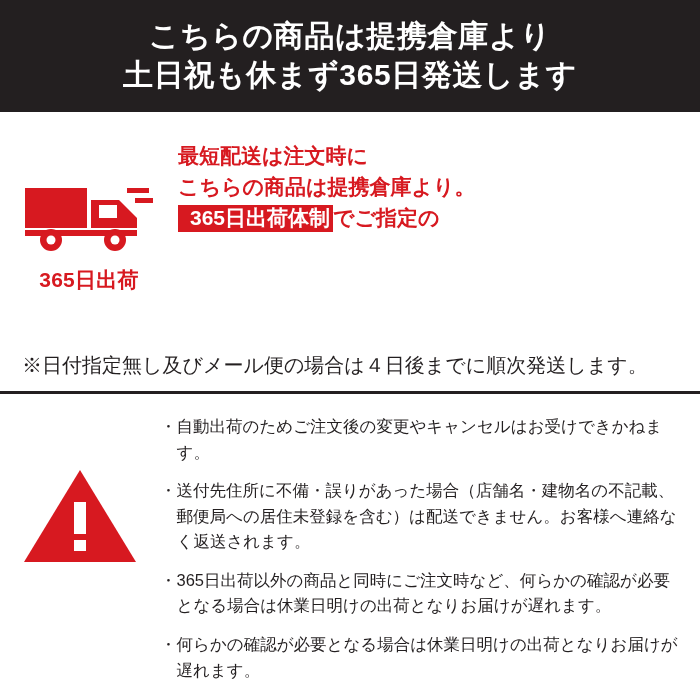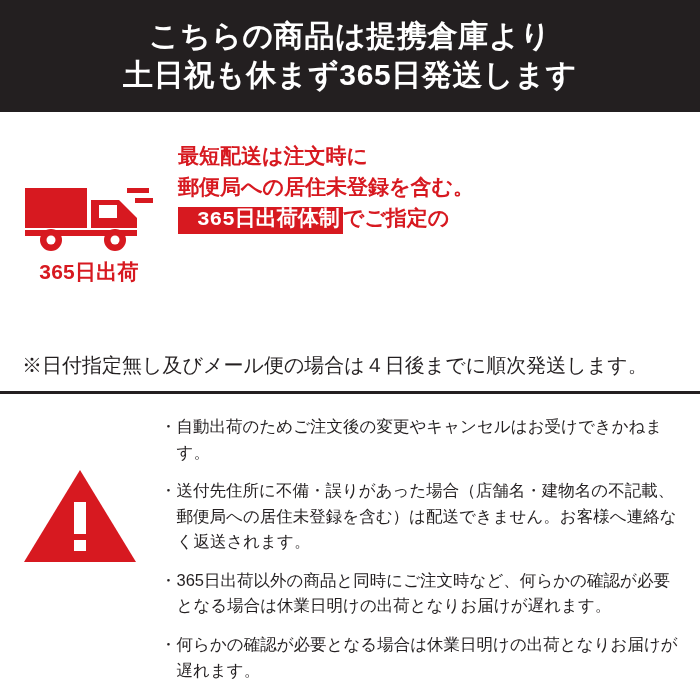--- a/index.html
+++ b/index.html
@@ -68,41 +68,41 @@
     padding-top: 52px;
     box-sizing: border-box;
   }
   .truck-svg {
     display: block;
   }
   .truck-label {
     color: #d71920;
     font-size: 21px;
     font-weight: bold;
+    margin-top: 8px;
     letter-spacing: 0.01em;
     white-space: nowrap;
   }
   .delivery-text {
     flex: 1 1 auto;
     padding-right: 14px;
     padding-top: 18px;
     box-sizing: border-box;
   }
   .d-line {
     color: #d71920;
     font-size: 21px;
     font-weight: bold;
     line-height: 1.48;
     white-space: nowrap;
   }
   .d-line .hl {
     background: #d71920;
     color: #ffffff;
-    padding: 1px 3px 3px 19px;
-    font-family: Liberation Mono, monospace;
+    padding: 1px 3px 3px 12px;
   }
   .delivery-note {
     flex: 0 0 auto;
     color: #231f20;
     font-size: 20px;
     padding: 8px 18px 12px 22px;
     line-height: 1.4;
     white-space: nowrap;
     box-sizing: border-box;
   }
@@ -185,21 +185,21 @@
 
             <rect x="104" y="14" width="22" height="5" fill="#d71920"></rect>
             <rect x="112" y="24" width="18" height="5" fill="#d71920"></rect>
           </svg>
         </span>
         <div class="truck-label">365日出荷</div>
       </div>
 
       <div class="delivery-text">
         <div class="d-line">最短配送は注文時に</div>
-        <div class="d-line">郵便局への居住未登録を含む。</div>
+        <div class="d-line">こちらの商品は提携倉庫より。</div>
         <div class="d-line"><span class="hl">365日出荷体制</span><span>でご指定の</span></div>
       </div>
 
     </div>
     <div class="delivery-note">※日付指定無し及びメール便の場合は４日後までに順次発送します。</div>
   </div>
 
   <div class="caution">
     <div class="caution-left">
       <span>

